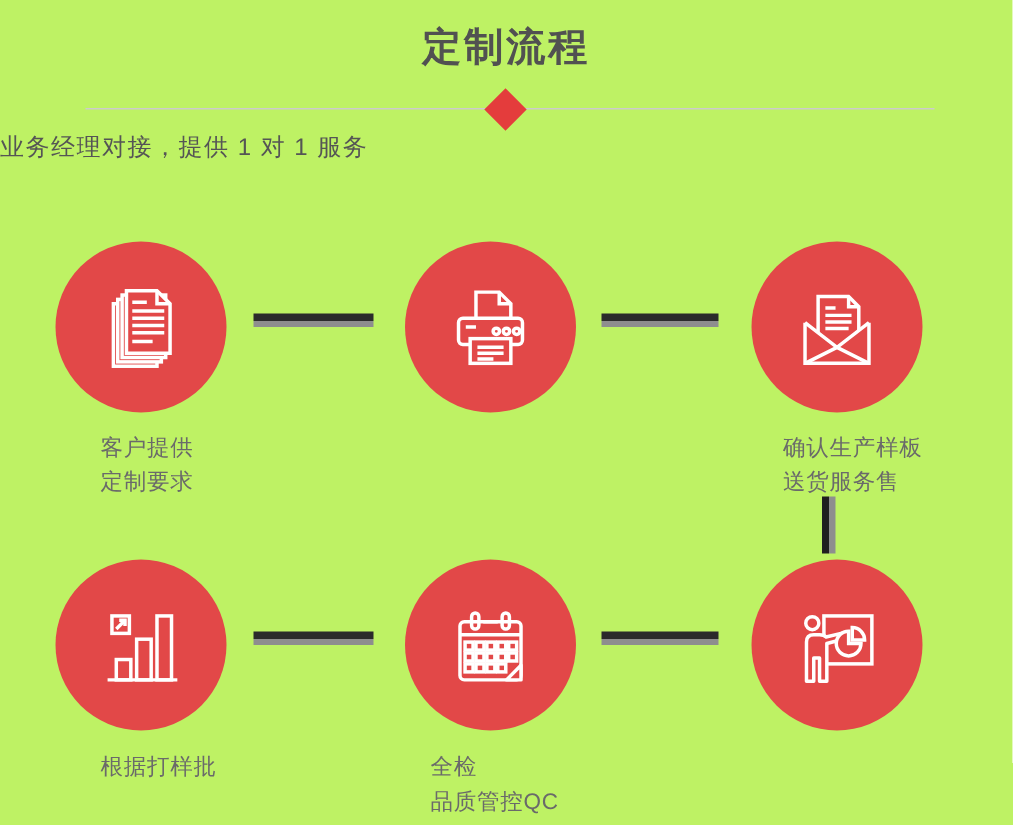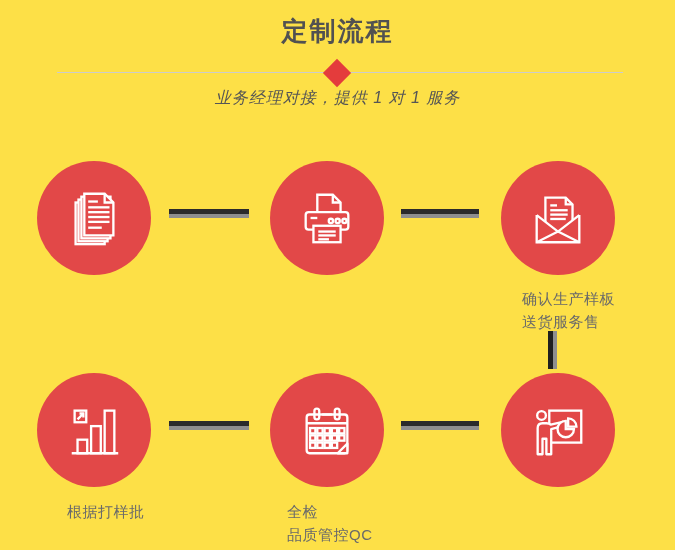--- a/index.html
+++ b/index.html
@@ -1,31 +1,31 @@
 <!DOCTYPE html>
 <html><head>
 <meta charset="utf-8">
 <style>
   html,body{margin:0;padding:0;background:#fff;}
   .canvas{
-    position:relative;width:675px;height:550px;background:#fde047;overflow:hidden;
+    position:relative;width:675px;height:550px;background:#bef264;overflow:hidden;
     font-family:"Liberation Sans","DejaVu Sans",sans-serif;
   }
   .title{
     position:absolute;top:14px;left:0;width:675px;margin:0;
     text-align:center;font-size:26px;font-weight:bold;color:#515151;letter-spacing:2px;
   }
   .rule{position:absolute;top:72px;left:57px;width:566px;height:1px;background:#cccccc;}
   .diamond{
     position:absolute;top:63px;left:327px;width:20px;height:20px;
     background:#e43c3c;transform:rotate(45deg);
   }
   .subtitle{
     position:absolute;top:88px;left:0;width:675px;margin:0;
-    text-align:center;font-size:16px;color:#555555;letter-spacing:1px;font-style:italic;
+    text-align:left;font-size:16px;color:#555555;letter-spacing:1px;
   }
   .circle{
     position:absolute;width:114px;height:114px;border-radius:50%;
     background:#e24848;display:flex;align-items:center;justify-content:center;
   }
   .circle svg{display:block;}
   .label{
     position:absolute;font-size:15px;line-height:23px;color:#6a6a6a;letter-spacing:0.5px;
   }
   .hbar{
@@ -62,20 +62,24 @@
         <path d="M22,7 H43 L52,16 V50 H22 Z" fill="#e24848"></path>
         <path d="M43,7 V16 H52"></path>
         <line x1="26" y1="15" x2="36" y2="15"></line>
         <line x1="26" y1="21" x2="48" y2="21"></line>
         <line x1="26" y1="26" x2="48" y2="26"></line>
         <line x1="26" y1="31" x2="48" y2="31"></line>
         <line x1="26" y1="36" x2="48" y2="36"></line>
         <line x1="26" y1="42" x2="40" y2="42"></line>
       </g>
     </svg>
+  </div>
+  <div class="label" style="left:67px;top:287px">
+    <div>客户提供</div>
+    <div>定制要求</div>
   </div>
 
   <div class="circle" style="left:270px;top:161px">
     <svg width="62" height="62" viewBox="0 0 64 64">
       <g stroke="#fff" stroke-width="2.4" fill="none">
         <path d="M22,26 V8 H38 L46,16 V26" fill="#e24848"></path>
         <path d="M38,8 V16 H46"></path>
         <rect x="10" y="26" width="44" height="18" rx="3" fill="#e24848"></rect>
         <line x1="15" y1="32" x2="22" y2="32"></line>
         <circle cx="36" cy="35" r="2.2"></circle>

